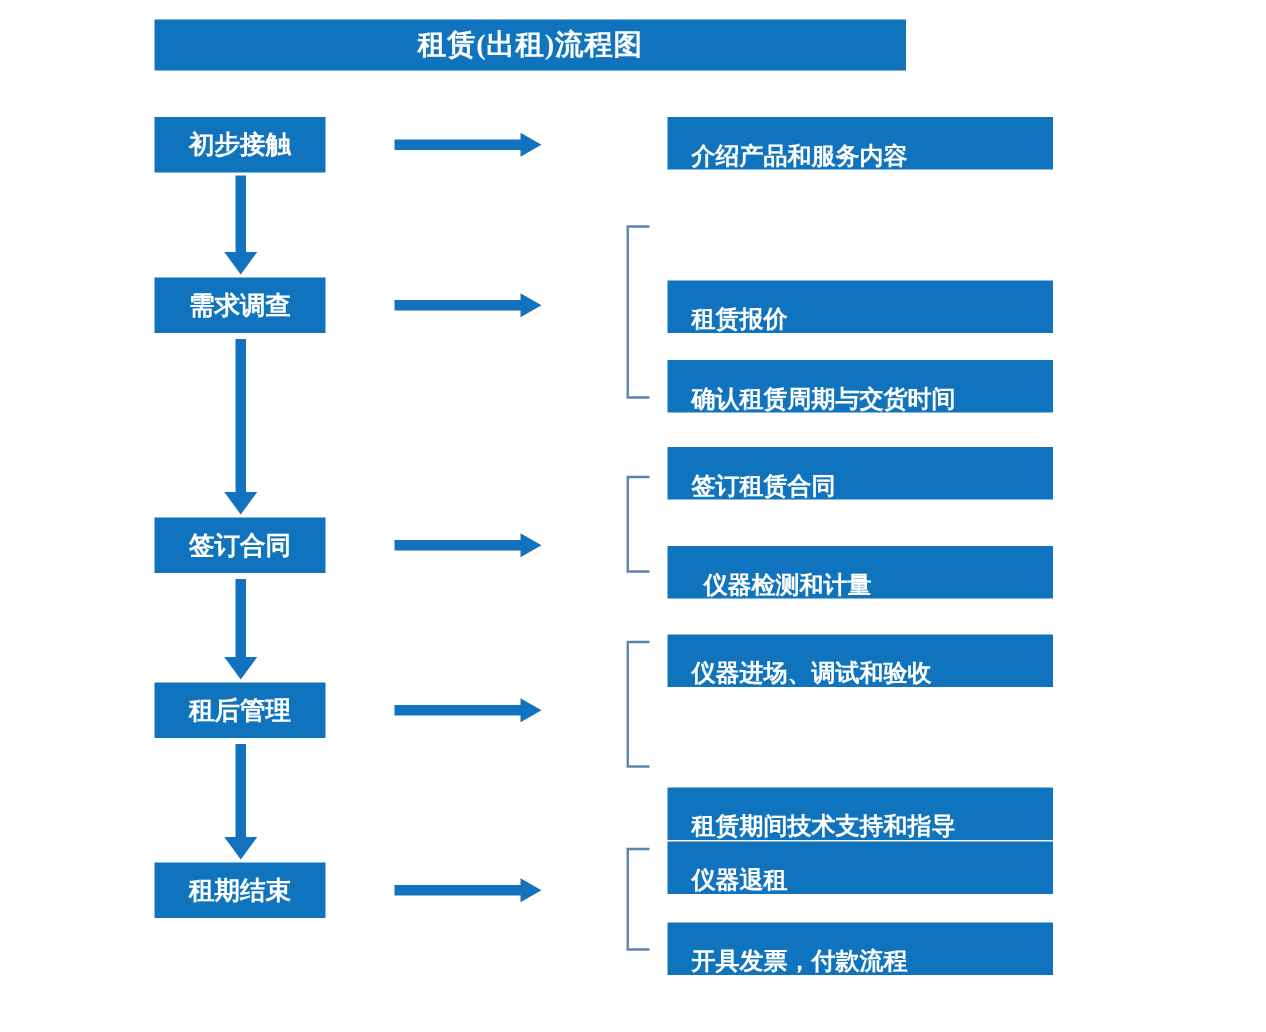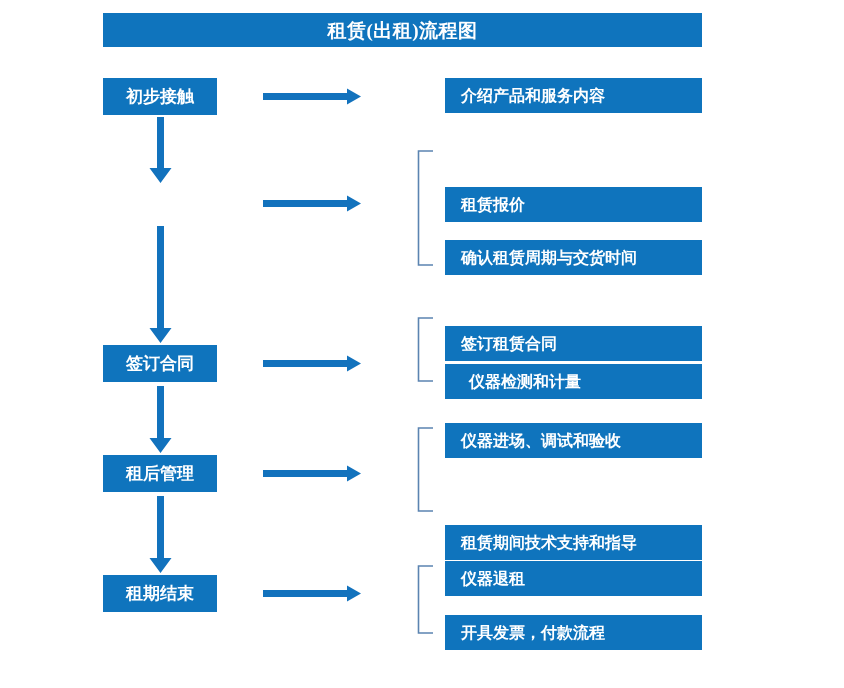--- a/index.html
+++ b/index.html
@@ -22,21 +22,21 @@
     top: 0;
     width: 844px;
     height: 688px;
   }
 
   
   .title-bar {
     position: absolute;
     left: 103px;
     top: 13px;
-    width: 599px;
+    width: 501px;
     height: 34px;
     background: #0f74bd;
     display: flex;
     align-items: center;
     justify-content: center;
     box-sizing: border-box;
   }
   .title-bar .title-text {
     color: #ffffff;
     font-size: 19px;
@@ -66,21 +66,21 @@
   }
 
   
   .detail-box {
     position: absolute;
     left: 445px;
     width: 257px;
     height: 35px;
     background: #0f74bd;
     display: flex;
-    align-items: center;
+    align-items: flex-end;
     justify-content: flex-start;
     padding-left: 16px;
     box-sizing: border-box;
   }
   .detail-box .detail-text {
     color: #ffffff;
     font-size: 16px;
     font-weight: bold;
     line-height: 1;
     white-space: nowrap;
@@ -146,40 +146,43 @@
 
     <path class="bracket-line" d="M 433 151 L 418.5 151 L 418.5 265 L 433 265"></path>
     <path class="bracket-line" d="M 433 318 L 418.5 318 L 418.5 381 L 433 381"></path>
     <path class="bracket-line" d="M 433 428 L 418.5 428 L 418.5 511 L 433 511"></path>
     <path class="bracket-line" d="M 433 566 L 418.5 566 L 418.5 633 L 433 633"></path>
   </svg>
 
   <div class="stage-box" style="top:78px;">
     <span class="stage-text">初步接触</span>
   </div>
+  <div class="stage-box" style="top:185px;">
+    <span class="stage-text">需求调查</span>
+  </div>
   <div class="stage-box" style="top:345px;">
     <span class="stage-text">签订合同</span>
   </div>
   <div class="stage-box" style="top:455px;">
     <span class="stage-text">租后管理</span>
   </div>
   <div class="stage-box" style="top:575px;">
     <span class="stage-text">租期结束</span>
   </div>
 
   <div class="detail-box" style="top:78px;">
     <span class="detail-text">介绍产品和服务内容</span>
   </div>
   <div class="detail-box" style="top:187px;">
     <span class="detail-text">租赁报价</span>
   </div>
   <div class="detail-box" style="top:240px;">
     <span class="detail-text">确认租赁周期与交货时间</span>
   </div>
-  <div class="detail-box" style="top:326px;">
+  <div class="detail-box" style="top:298px;">
     <span class="detail-text">签订租赁合同</span>
   </div>
   <div class="detail-box" style="top:364px;padding-left:24px;">
     <span class="detail-text">仪器检测和计量</span>
   </div>
   <div class="detail-box" style="top:423px;">
     <span class="detail-text">仪器进场、调试和验收</span>
   </div>
   <div class="detail-box" style="top:493px;margin-top:32px;">
     <span class="detail-text">租赁期间技术支持和指导</span>

